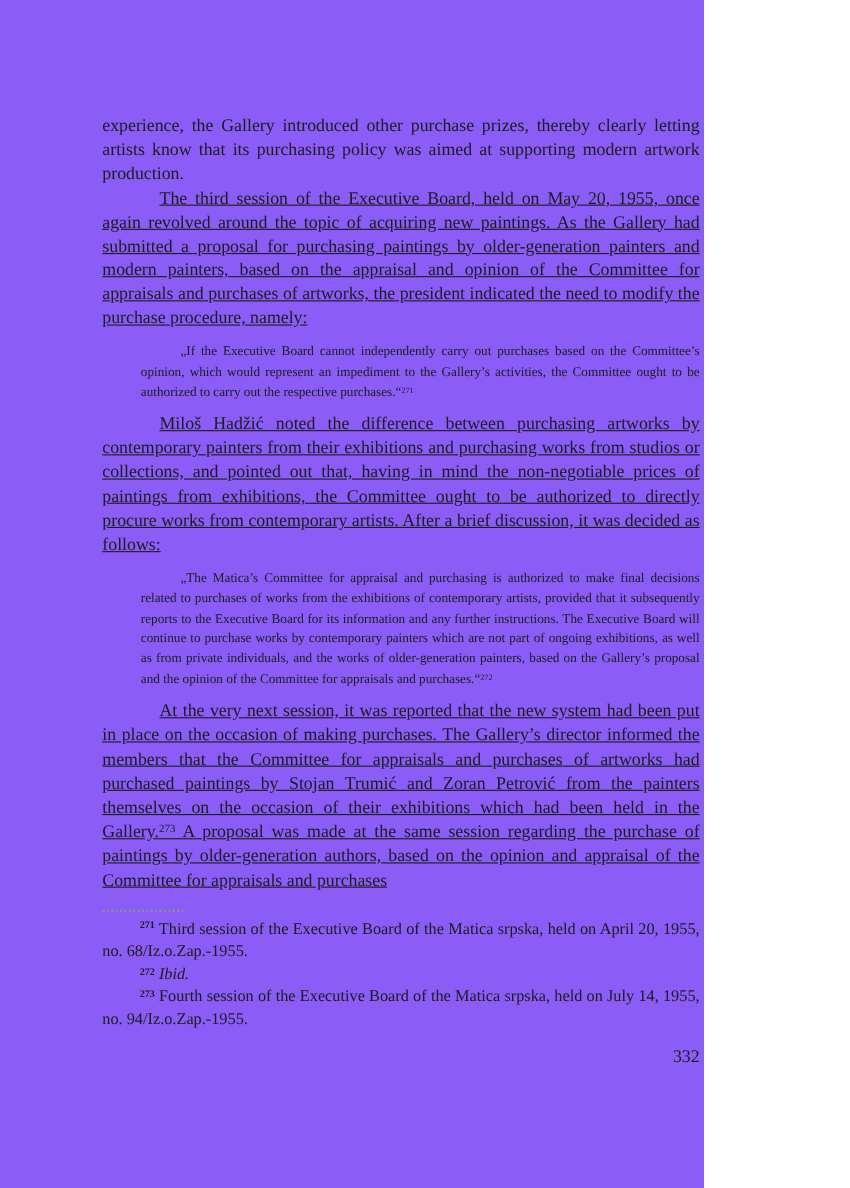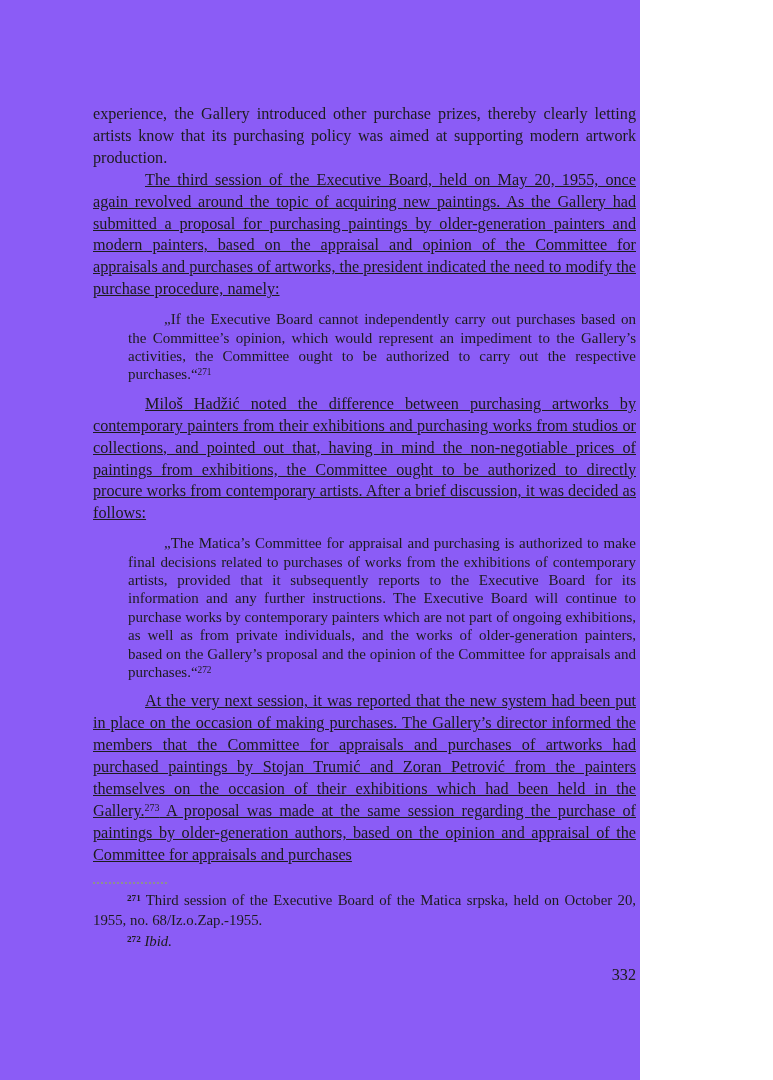--- a/index.html
+++ b/index.html
@@ -27,21 +27,21 @@
     font-size: 16.2px;
     line-height: 21.9px;
     text-align: justify;
     margin: 0;
   }
   .para.indent {
     text-indent: 52px;
     text-decoration: underline;
   }
   .quote {
-    font-size: 15px;
+    font-size: 12px;
     line-height: 18.4px;
     text-align: justify;
     margin: 9px 0 10px 35px;
     text-indent: 36px;
   }
   sup.ref {
     font-size: 62%;
     line-height: 0;
     position: relative;
     top: -0.45em;
@@ -80,18 +80,19 @@
     <div id="page-body">
         <p class="para"><span>experience, the Gallery introduced other purchase prizes, thereby clearly letting artists know that its purchasing policy was aimed at supporting modern artwork production.</span></p>
         <p class="para indent"><span>The third session of the Executive Board, held on May 20, 1955, once again revolved around the topic of acquiring new paintings. As the Gallery had submitted a proposal for purchasing paintings by older-generation painters and modern painters, based on the appraisal and opinion of the Committee for appraisals and purchases of artworks, the president indicated the need to modify the purchase procedure, namely:</span></p>
         <p class="quote"><span>„If the Executive Board cannot independently carry out purchases based on the Committee’s opinion, which would represent an impediment to the Gallery’s activities, the Committee ought to be authorized to carry out the respective purchases.“</span><sup class="ref">271</sup></p>
         <p class="para indent"><span>Miloš Hadžić noted the difference between purchasing artworks by contemporary painters from their exhibitions and purchasing works from studios or collections, and pointed out that, having in mind the non-negotiable prices of paintings from exhibitions, the Committee ought to be authorized to directly procure works from contemporary artists. After a brief discussion, it was decided as follows:</span></p>
         <p class="quote"><span>„The Matica’s Committee for appraisal and purchasing is authorized to make final decisions related to purchases of works from the exhibitions of contemporary artists, provided that it subsequently reports to the Executive Board for its information and any further instructions. The Executive Board will continue to purchase works by contemporary painters which are not part of ongoing exhibitions, as well as from private individuals, and the works of older-generation painters, based on the Gallery’s proposal and the opinion of the Committee for appraisals and purchases.“</span><sup class="ref">272</sup></p>
         <p class="para indent"><span>At the very next session, it was reported that the new system had been put in place on the occasion of making purchases. The Gallery’s director informed the members that the Committee for appraisals and purchases of artworks had purchased paintings by Stojan Trumić and Zoran Petrović from the painters themselves on the occasion of their exhibitions which had been held in the Gallery.</span><sup class="ref">273</sup><span> A proposal was made at the same session regarding the purchase of paintings by older-generation authors, based on the opinion and appraisal of the Committee for appraisals and purchases</span></p>
       </div>
     <div class="fn-sep"></div>
     <div id="footnotes">
-        <p class="footnote"><sup class="ref">271</sup><span> Third session of the Executive Board of the Matica srpska, held on October 20, 1955, no. 68/Iz.o.Zap.-1955.</span></p>
+        <p class="footnote"><sup class="ref">271</sup><span> Third session of the Executive Board of the Matica srpska, held on April 20, 1955, no. 68/Iz.o.Zap.-1955.</span></p>
         <p class="footnote"><sup class="ref">272</sup><span> </span><em>Ibid.</em></p>
+        <p class="footnote"><sup class="ref">273</sup><span> Fourth session of the Executive Board of the Matica srpska, held on July 14, 1955, no. 94/Iz.o.Zap.-1955.</span></p>
       </div>
     <div class="pageno">332</div>
   </div>
 </div>
 
 </body></html>

